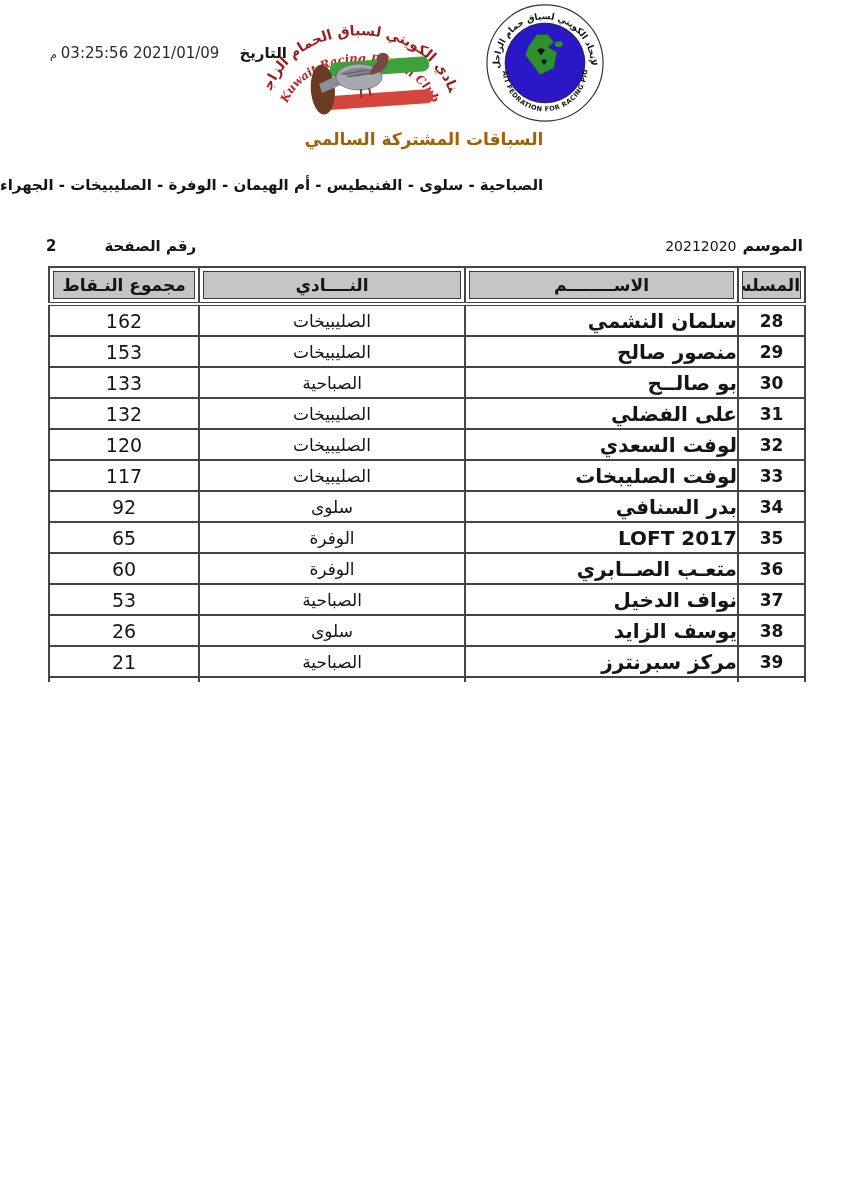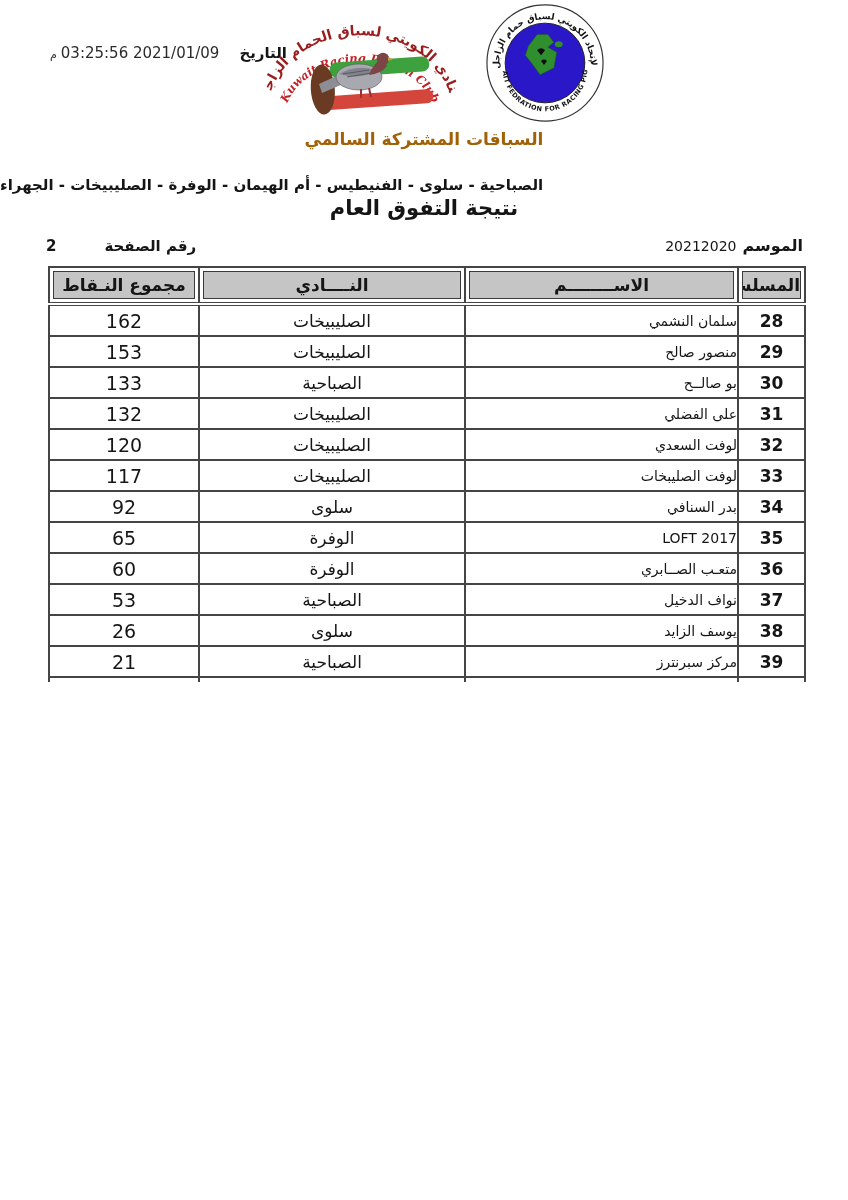--- a/index.html
+++ b/index.html
@@ -49,22 +49,22 @@
                   border-collapse:collapse; direction:rtl; table-layout:fixed; }
   .col-serial { width:67px; }  .col-name { width:273px; }
   .col-club   { width:266px; } .col-points { width:150px; }
   table.results th, table.results td { border:2px solid #454545; padding:0; }
   table.results th { padding:3px 3px; border-bottom:4px double #454545; background:#fff; }
   .hbox { background:#c5c5c5; border:1px solid #3a3a3a; font-weight:bold;
           font-size:17px; height:26px; line-height:26px; text-align:center;
           white-space:nowrap; overflow:hidden; }
   table.results td { height:29px; vertical-align:middle; background:#fff; }
   td.serial { font-weight:bold; font-size:17px; text-align:center; }
-  td.name   { font-size:14px; text-align:right; padding-right:3px; padding-left:6px;
-              white-space:nowrap; overflow:hidden; }
+  td.name   { font-size:20px; text-align:right; padding-right:3px; padding-left:6px;
+              white-space:nowrap; overflow:hidden;font-weight:bold; }
   td.club   { font-size:17px; text-align:center; }
   td.points { font-size:19px; text-align:center; }
   tr.partial td { height:4px; border-bottom:none; }
 </style>
 </head>
 <body>
 
 <div class="page">
 
   <div class="date-line">
@@ -120,21 +120,20 @@
         <textPath href="#fedTop" startOffset="50%" text-anchor="middle">الإتحاد الكويتي لسباق حمام الزاجل</textPath>
       </text>
       <text class="fed-en">
         <textPath href="#fedBot" startOffset="50%" text-anchor="middle">KUWAIT FEDRATION FOR RACING PIGEON</textPath>
       </text>
     </svg>
   </div>
 
   <div class="red-title">السباقات المشتركة السالمي</div>
   <div class="areas-line">الصباحية - سلوى - الفنيطيس - أم الهيمان - الوفرة - الصليبيخات - الجهراء</div>
-  <div class="main-title">نتيجة التفوق العام</div>
 
   <div class="season">
     <span class="lbl">الموسم</span>
     <span class="val">20212020</span>
   </div>
   <div class="pagenum">
     <span class="lbl">رقم الصفحة</span>
     <span class="val">2</span>
   </div>
 

